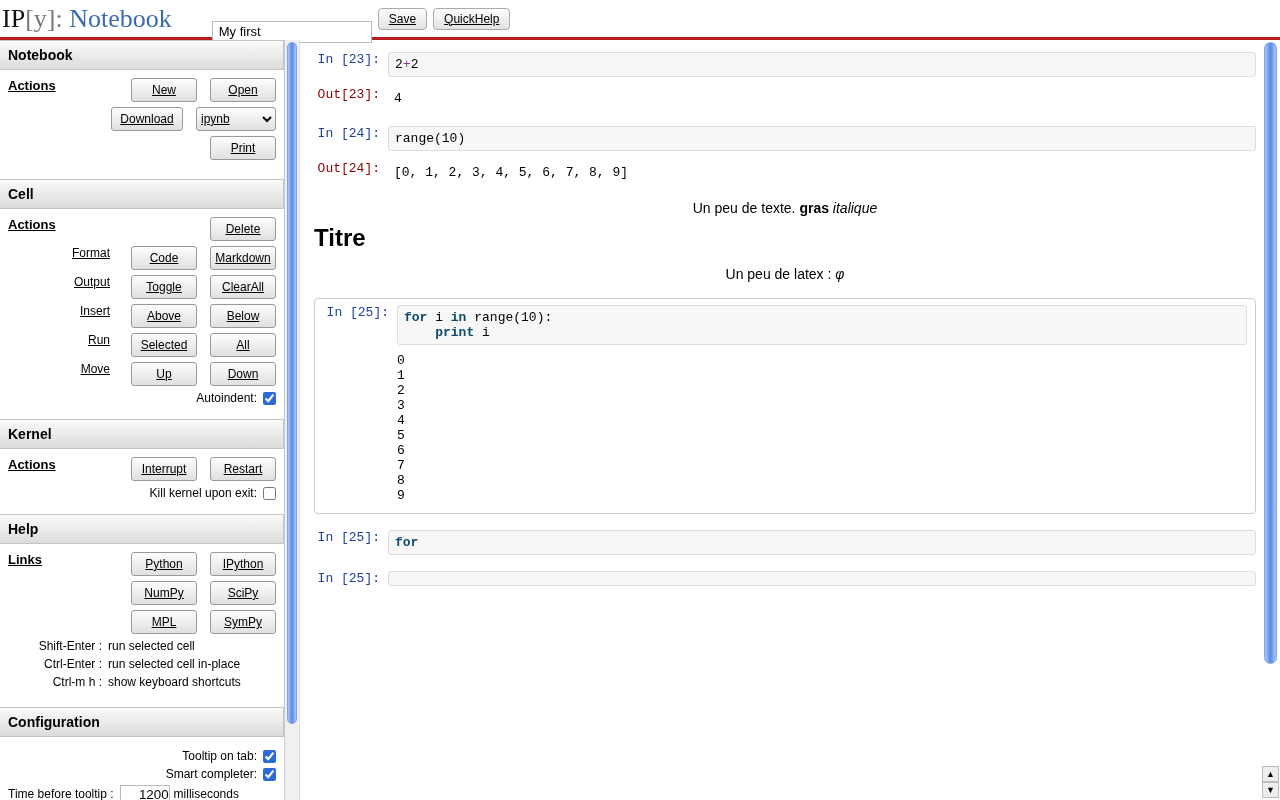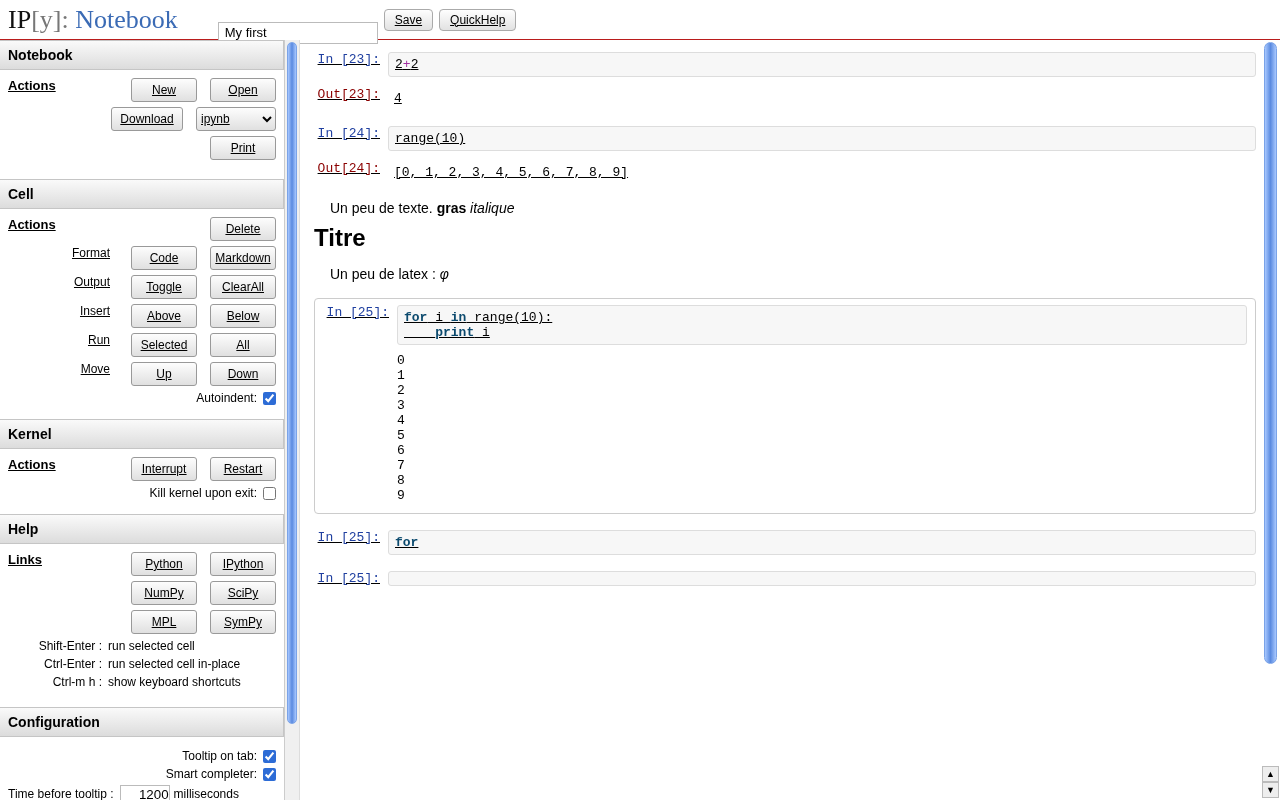--- a/index.html
+++ b/index.html
@@ -9,22 +9,22 @@
     color: #000;
     background: #fff;
     width: 1280px;
     height: 800px;
     overflow: hidden;
   }
   .topbar {
     display: flex;
     align-items: center;
     height: 40px;
-    border-bottom: 1px solid #b91c1c;
-    padding: 0 8px;
+    border-bottom: 3px solid #b91c1c;
+    padding: 0 2px;
   }
   .logo {
     font-family: Georgia, serif;
     font-size: 26px;
     white-space: nowrap;
     padding-right: 40px;
   }
   .logo .ip { color: #111; font-weight: 500; }
   .logo .y { color: #777; }
   .logo .notebook { color: #3b6bb5; }
@@ -168,42 +168,42 @@
   .content-scrollbar .arrow {
     height: 16px;
     background: #eee;
     border: 1px solid #bbb;
     font-size: 9px;
     text-align: center;
     line-height: 14px;
   }
 
   .cell { margin-bottom: 16px; }
-  .io-row { display: flex; font-family: Menlo, "Courier New", monospace; font-size: 13px; text-decoration: underline; }
+  .io-row { display: flex; font-family: Menlo, "Courier New", monospace; font-size: 13px; }
   .io-prompt { width: 74px; text-align: right; padding-right: 8px; flex-shrink: 0; }
   .in-prompt { color: #2040a0; }
   .out-prompt { color: #8b0000; }
   .code-area {
     flex: 1;
     background: #f7f7f7;
     border: 1px solid #ddd;
     border-radius: 3px;
     padding: 4px 6px;
     white-space: pre;
     font-family: Menlo, "Courier New", monospace;
   }
   .out-area {
     flex: 1;
     padding: 4px 6px;
     white-space: pre;
     font-family: Menlo, "Courier New", monospace;
   }
   .op { color: #a030a0; }
   .kw { color: #0c4a6e; font-weight: bold; }
-  .md-text { font-size: 14px; margin: 6px 16px; }
+  .md-text { font-size: 14px; margin: 6px 16px; text-align: center; }
   .md-text b { font-weight: bold; }
   .md-text i { font-style: italic; }
   h2.titre { font-size: 24px; font-weight: bold; margin: 8px 0 14px 0; }
   .cell-box {
     border: 1px solid #ccc;
     border-radius: 4px;
     padding: 6px 8px 10px 8px;
   }
   .stream-output {
     font-family: Menlo, "Courier New", monospace;

